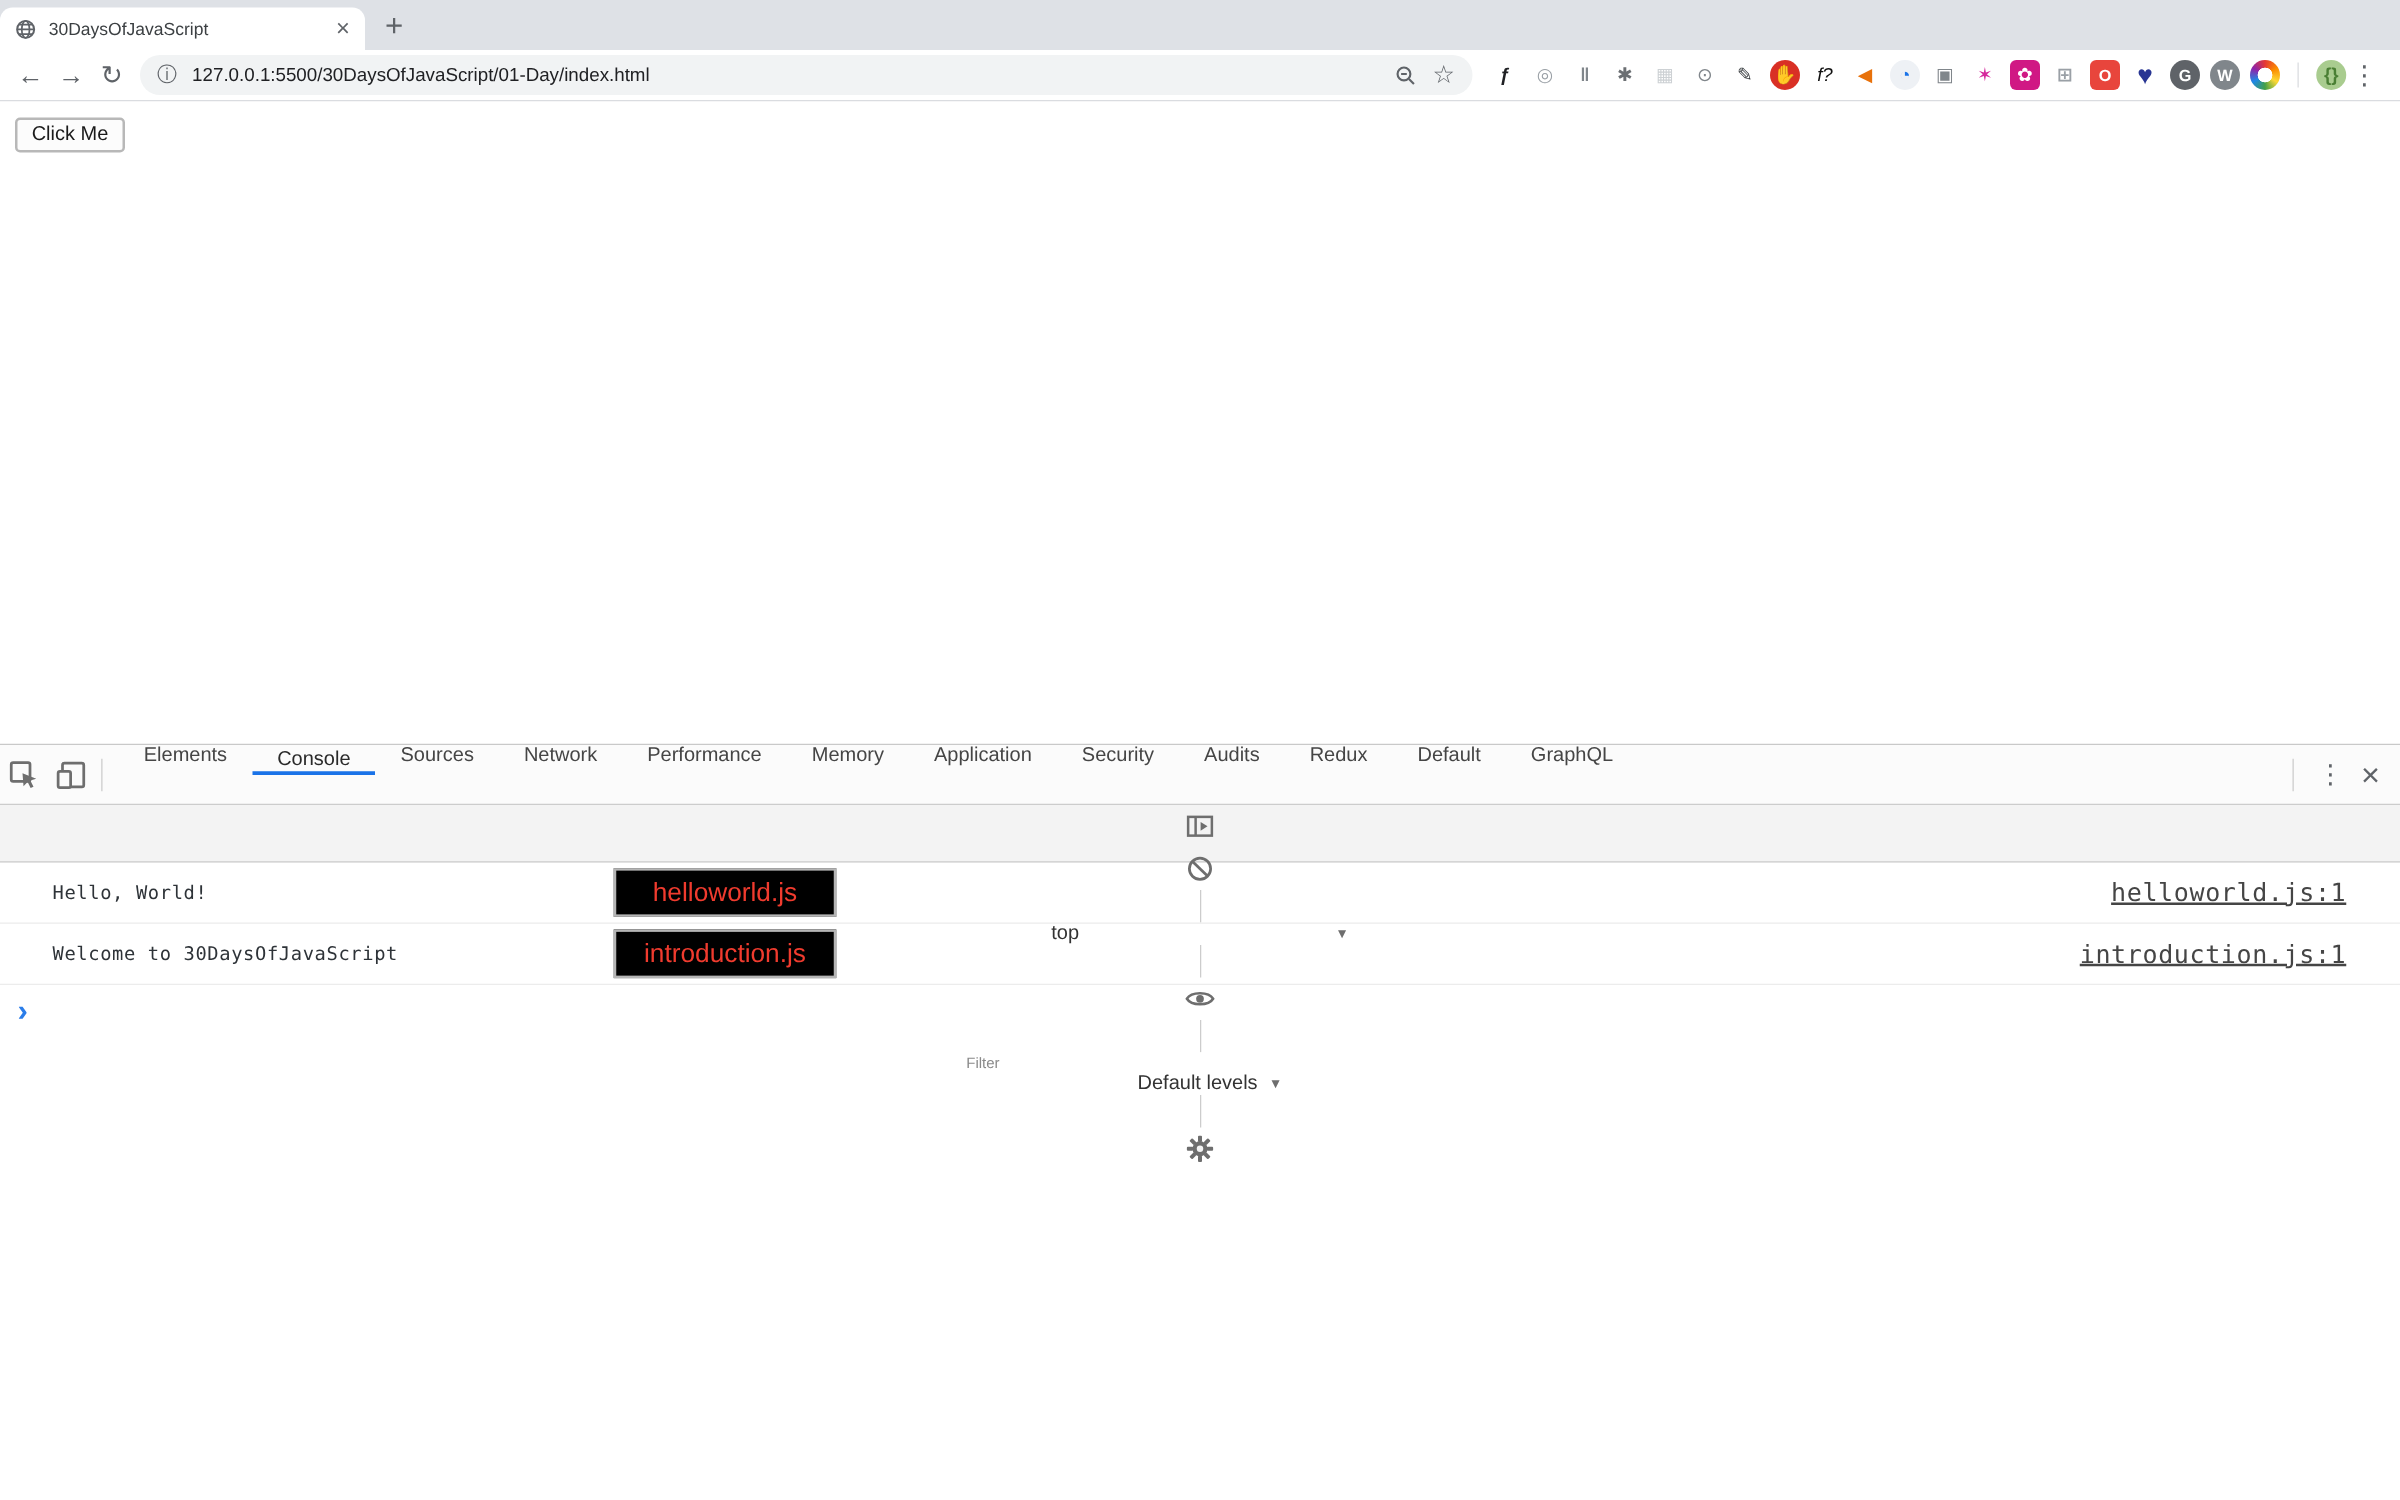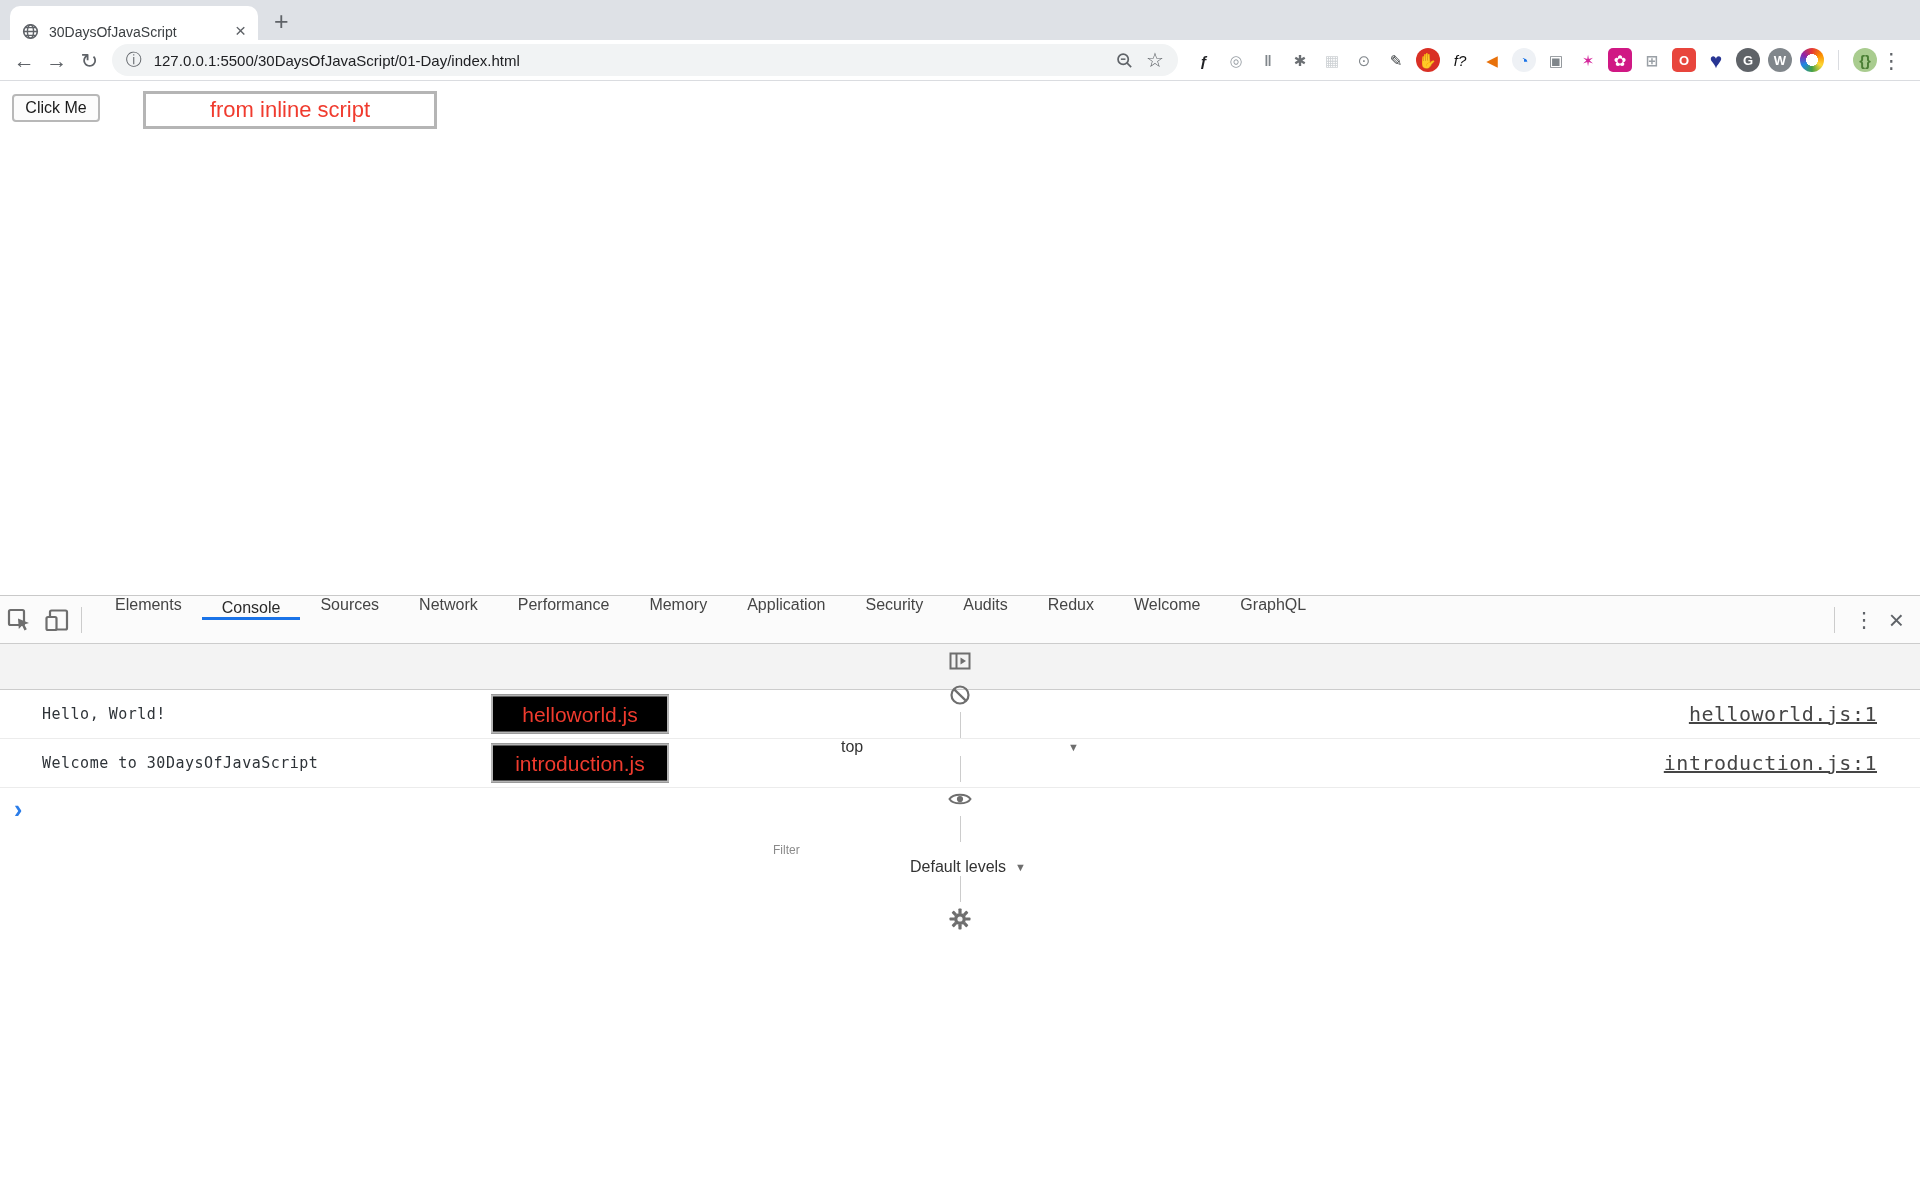--- a/index.html
+++ b/index.html
@@ -3,22 +3,22 @@
 <meta charset="utf-8">
 <style>
   html,body{margin:0;padding:0;}
   body{
     width:1920px;height:1200px;position:relative;overflow:hidden;
     background:#fff;font-family:"Liberation Sans","DejaVu Sans",sans-serif;
     -webkit-font-smoothing:antialiased;
   }
   
   .tabstrip{position:absolute;top:0;left:0;right:0;height:40px;background:#dee1e6;display:flex;align-items:flex-end;}
-  .tab{margin-left:10px;width:248px;height:34px;background:#fff;border-radius:10px 10px 0 0;
-       display:flex;align-items:flex-end;padding:0 10px 0 12px;box-sizing:border-box;}
+  .tab{width:292px;height:34px;background:#fff;border-radius:10px 10px 0 0;
+       display:flex;align-items:center;padding:0 10px 0 12px;box-sizing:border-box;}
   .tab-title{font-size:14px;color:#3c4043;margin-left:10px;flex:1;white-space:nowrap;overflow:hidden;}
   .tab-close{color:#5f6368;font-size:19px;line-height:1;padding:0 2px;}
   .newtab{margin-left:16px;margin-bottom:6px;font-size:25px;color:#5f6368;line-height:1;}
   .navbar{position:absolute;top:40px;left:0;right:0;height:41px;background:#fff;
           border-bottom:1px solid #dadce0;display:flex;align-items:center;padding:0 8px;box-sizing:border-box;}
   .nav-btn{width:33px;text-align:center;font-size:21px;color:#5f6368;line-height:1;}
   .omnibox{height:32px;width:1080px;background:#f1f3f4;border-radius:16px;display:flex;align-items:center;
            margin-left:6px;padding:0 14px;box-sizing:border-box;}
   .info-icon{font-size:16px;color:#5f6368;}
   .url{margin-left:12px;font-size:15px;color:#202124;flex:1;white-space:nowrap;overflow:hidden;}
@@ -130,21 +130,20 @@
       <span class="ext-icon" style="color: rgb(255, 255, 255); background: rgb(128, 134, 139); border-radius: 50%; font-weight: bold; font-size: 13px;">W</span>
       <span class="ext-icon ext-wheel"></span>
       <span class="sep-v"></span>
       <span class="ext-icon" style="color: rgb(74, 127, 52); background: rgb(169, 204, 143); border-radius: 50%; font-weight: bold;">{}</span>
     </div>
   <span class="menu-dots">⋮</span>
 </div>
 
 <div class="page">
   <button class="click-btn">Click Me</button>
-  <div class="inline-box" id="inline-box" style="color: rgb(240, 59, 46);">from inline script</div>
 </div>
 
 <div class="devtools">
 
   <div class="dt-tabbar">
     <span class="dt-iconbtn">
       <svg width="28" height="28" viewBox="0 0 28 28">
         <rect x="4" y="4" width="15" height="15" rx="1.5" fill="none" stroke="#6e6e6e" stroke-width="2.2"></rect>
         <path d="M13 12.5 L24 17 L19.3 18.4 L21.8 23.3 L19.5 24.4 L17.1 19.6 L13.8 23 Z" fill="#6e6e6e"></path>
       </svg>
@@ -160,21 +159,21 @@
         <span class="dt-tab">Elements</span>
         <span class="dt-tab active" style="border-bottom-color: rgb(26, 115, 232);">Console</span>
         <span class="dt-tab">Sources</span>
         <span class="dt-tab">Network</span>
         <span class="dt-tab">Performance</span>
         <span class="dt-tab">Memory</span>
         <span class="dt-tab">Application</span>
         <span class="dt-tab">Security</span>
         <span class="dt-tab">Audits</span>
         <span class="dt-tab">Redux</span>
-        <span class="dt-tab">Welcome</span>
+        <span class="dt-tab">Default</span>
         <span class="dt-tab">GraphQL</span>
       </div>
     <div class="dt-right">
       <span class="dt-sep"></span>
       <span class="dt-dots">⋮</span>
       <span class="dt-close">×</span>
     </div>
   </div>
 
   <div class="dt-toolbar">

